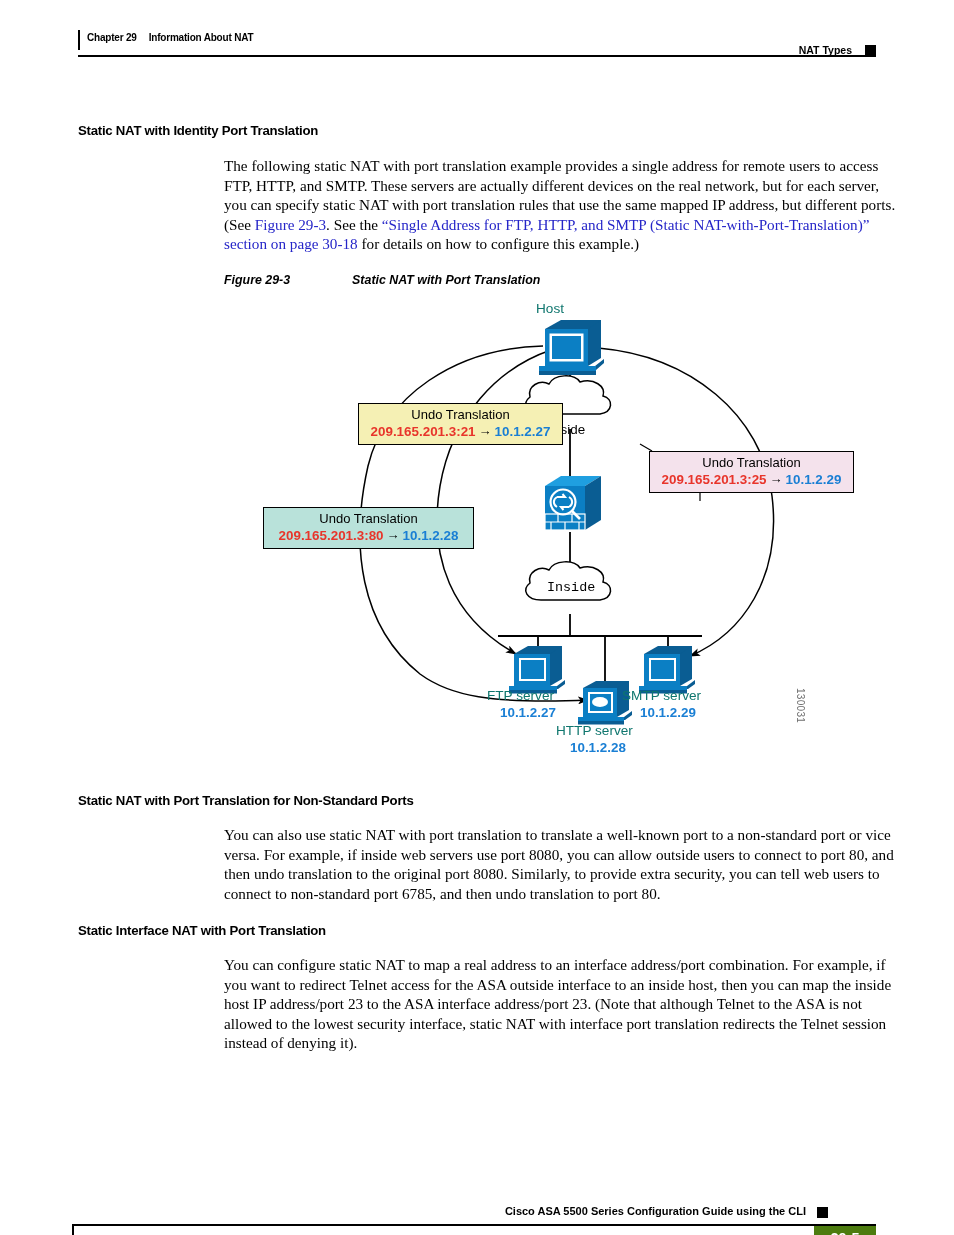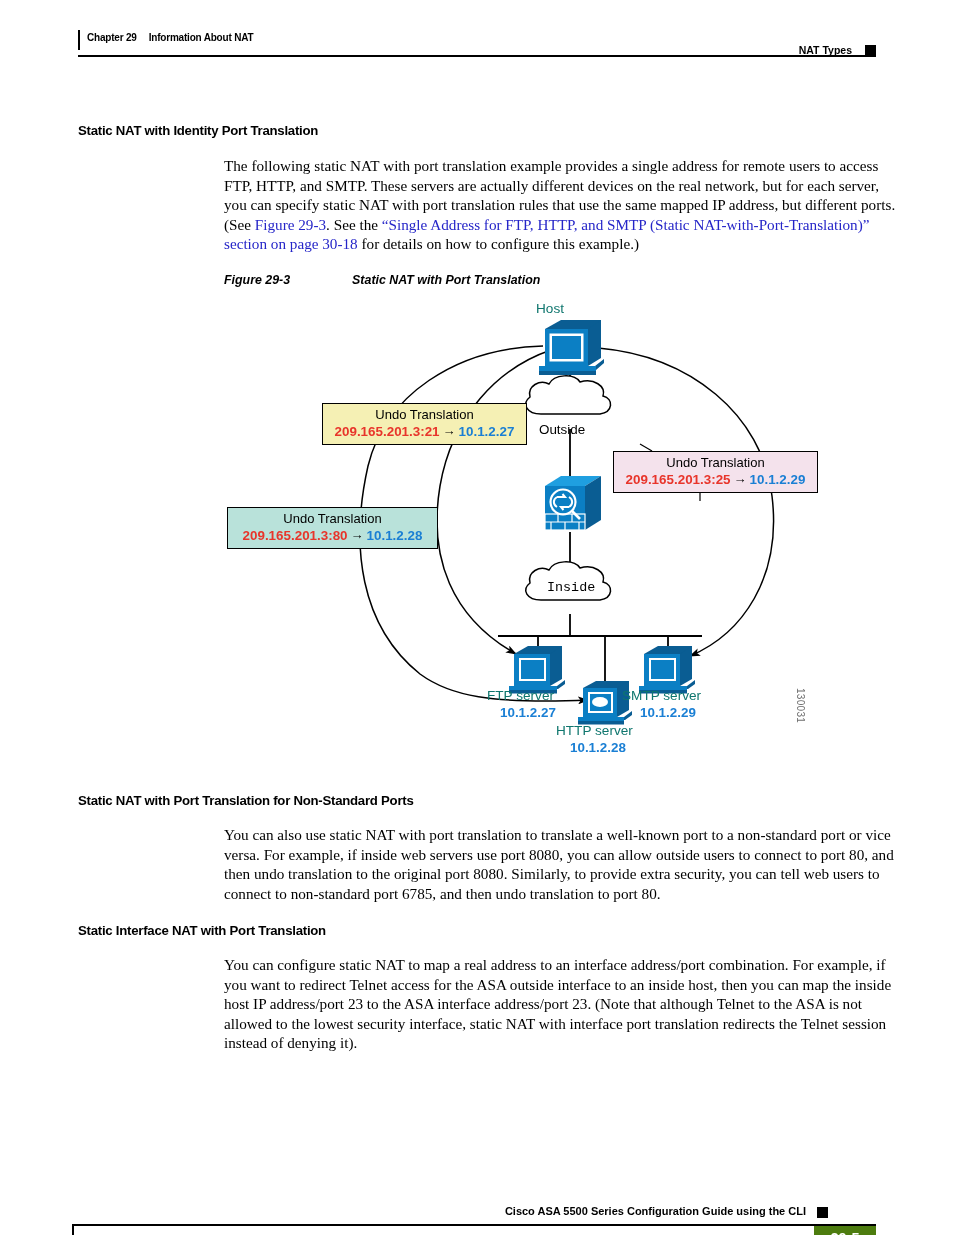--- a/index.html
+++ b/index.html
@@ -115,20 +115,21 @@
   .figure svg { position: absolute; left: 0; top: 0; }
 
   
   .callout {
     position: absolute;
     border: 1.6px solid #000;
     box-sizing: border-box;
     text-align: center;
     font-family: "Liberation Sans", sans-serif;
     padding: 3px 8px 4px 8px;
+    margin-left: 36px;
   }
   .callout .co-title {
     font-size: 13px;
     color: #000;
     line-height: 16px;
     white-space: nowrap;
   }
   .callout .co-map {
     font-size: 13.4px;
     font-weight: bold;

